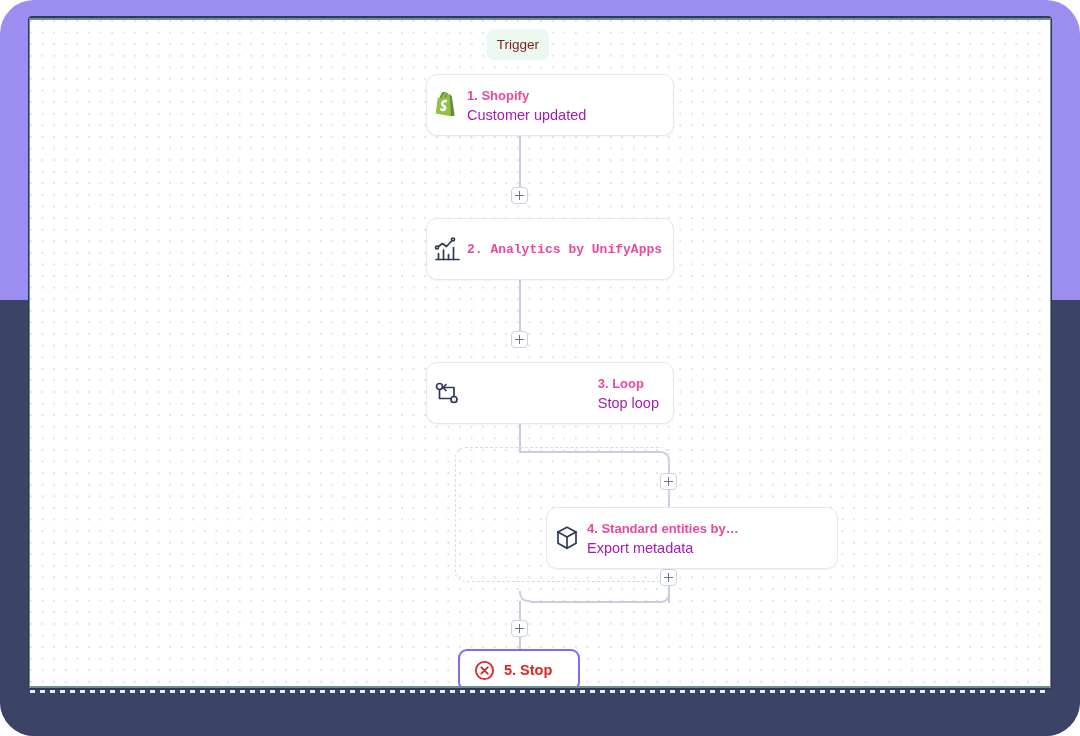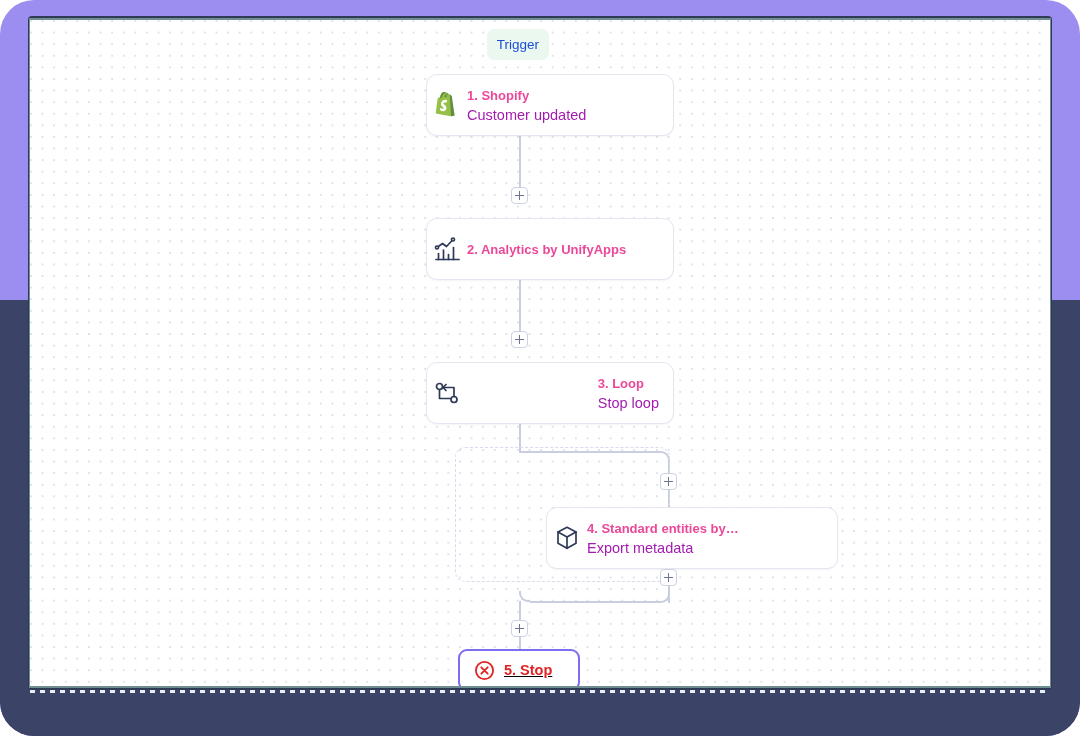--- a/index.html
+++ b/index.html
@@ -153,54 +153,53 @@
     white-space: nowrap;
   }
   .node-sub {
     font-size: 14.5px;
     color: #a21caf;
     line-height: 20px;
     white-space: nowrap;
   }
 
   #node-shopify   { left: 396px; top: 54px;  width: 248px; height: 62px; }
-  #node-analytics { left: 396px; top: 198px; width: 248px; height: 62px; }
+  #node-analytics { left: 396px; top: 198px; width: 248px; height: 62px; font-family: Liberation Mono, monospace; }
   #node-loop      { left: 396px; top: 342px; width: 248px; height: 62px; justify-content: space-between; }
   #node-entities  { left: 516px; top: 487px; width: 292px; height: 62px; }
 
   
   #trigger-badge {
     position: absolute;
     left: 457px; top: 9px;
     width: 62px; height: 31px;
     background: #eaf8ef;
     border-radius: 7px;
     display: flex;
     align-items: center;
     justify-content: center;
     font-size: 13.5px;
-    color: #1d4ed8;
+    color: #7f1d1d;
     z-index: 5;
   }
 
   
   #node-stop {
     position: absolute;
     left: 428px; top: 629px;
     width: 122px; height: 42px;
     background: #ffffff;
     border: 2px solid #7d6df0;
     border-radius: 9px;
     display: flex;
     align-items: center;
     gap: 9px;
     padding-left: 14px;
     z-index: 7;
     cursor: pointer;
-    text-decoration: underline;
   }
   #node-stop .stop-label {
     font-size: 14.5px;
     font-weight: bold;
     color: #e02424;
   }
 </style>
 </head>
 <body>
 

